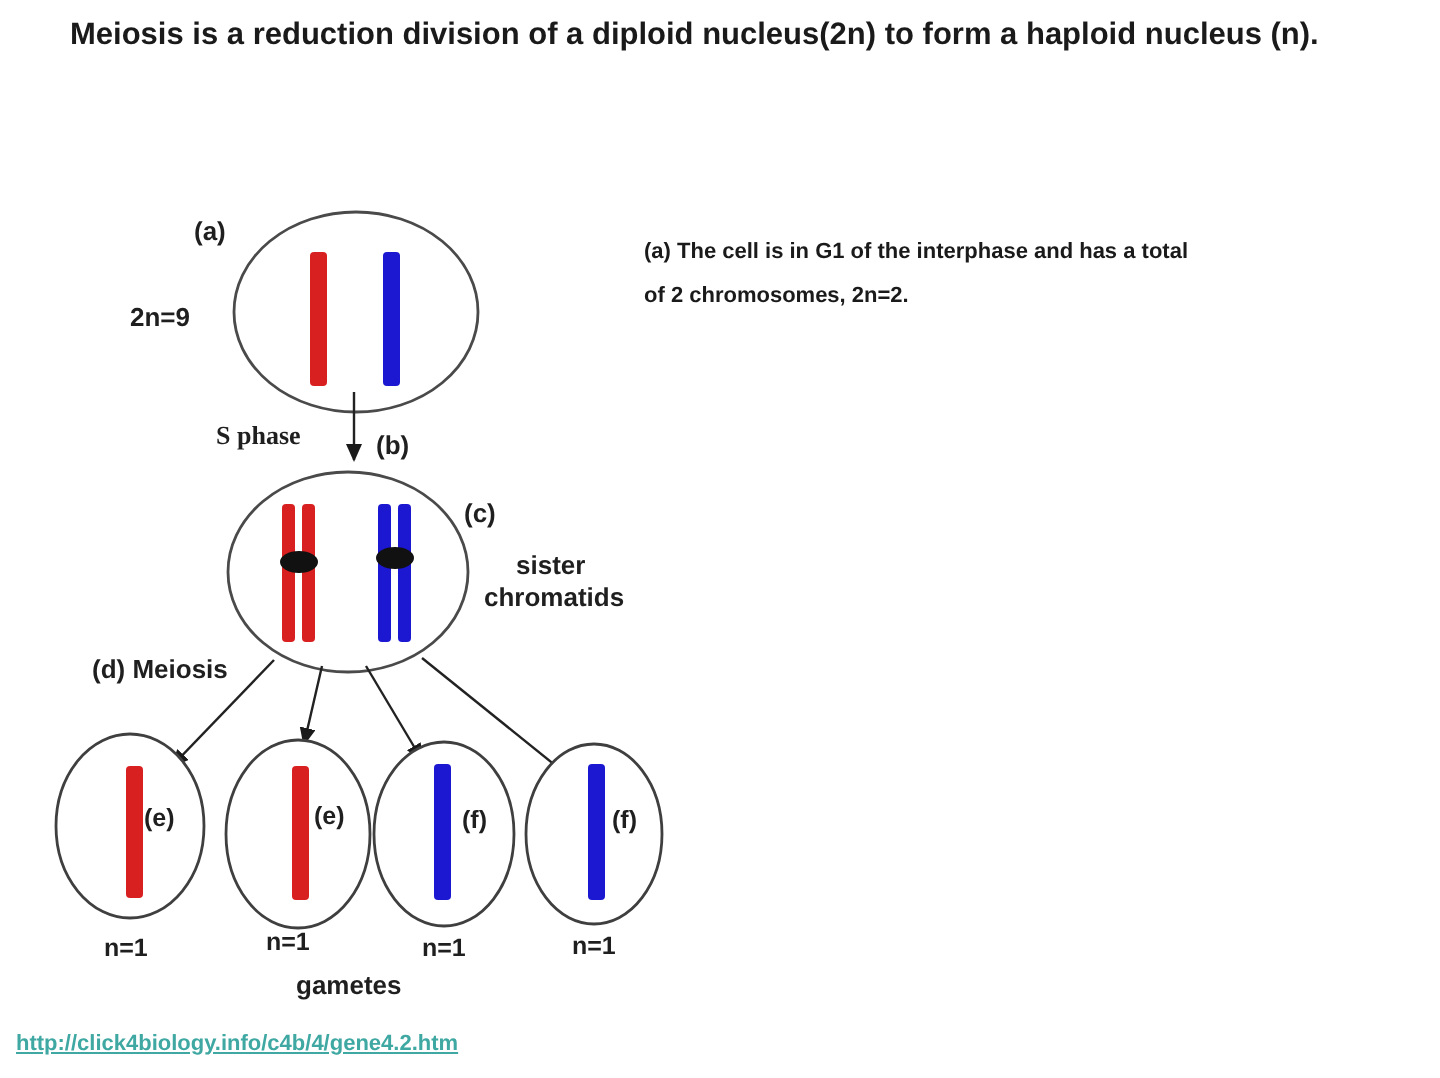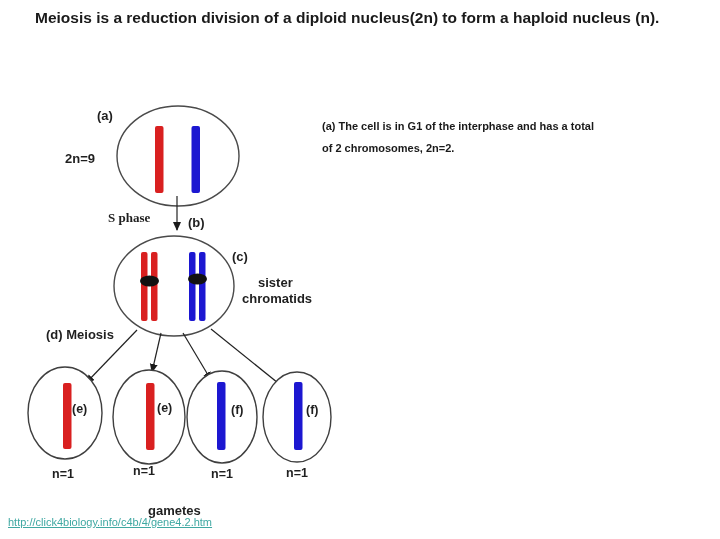--- a/index.html
+++ b/index.html
@@ -19,21 +19,21 @@
     position:absolute;font-weight:bold;color:#1f1f1f;
     font-size:13px;white-space:nowrap;line-height:14px;
   }
   .lbl-sm{font-size:12.5px;}
   .annotation{
     position:absolute;left:322px;top:115px;width:278px;
     font-size:11px;font-weight:bold;color:#1a1a1a;line-height:22px;
   }
   .footer-link{
     position:absolute;left:8px;top:516px;
-    font-size:11px;font-weight:normal;
+    font-size:11px;font-weight:bold;
     text-decoration:underline;
   }
   svg.diagram{position:absolute;left:0;top:0;}
   .membrane{fill:#ffffff;stroke:#4a4a4a;stroke-width:1.4;}
   .membrane-sm{fill:#ffffff;stroke:#3f3f3f;stroke-width:1.4;}
   .flow{stroke:#222222;stroke-width:1.2;fill:none;}
   .centromere{fill:#111111;}
 </style>
 </head>
 <body>
@@ -95,18 +95,18 @@
   <div class="lbl lbl-sm" style="left:72px;top:402px;">(e)</div>
   <div class="lbl lbl-sm" style="left:157px;top:401px;">(e)</div>
   <div class="lbl lbl-sm" style="left:231px;top:403px;">(f)</div>
   <div class="lbl lbl-sm" style="left:306px;top:403px;">(f)</div>
 
   <div class="lbl lbl-sm" style="left:52px;top:467px;">n=1</div>
   <div class="lbl lbl-sm" style="left:133px;top:464px;">n=1</div>
   <div class="lbl lbl-sm" style="left:211px;top:467px;">n=1</div>
   <div class="lbl lbl-sm" style="left:286px;top:466px;">n=1</div>
 
-  <div class="lbl" style="left:148px;top:486px;margin-top:18px;">gametes</div>
+  <div class="lbl" style="left:148px;top:486px;">gametes</div>
 
   <div class="annotation">(a) The cell is in G1 of the interphase and has a total of 2 chromosomes, 2n=2.</div>
 
   <a class="footer-link" href="#" style="color: rgb(63, 168, 162);">http://click4biology.info/c4b/4/gene4.2.htm</a>
 </div>
 
 </body></html>

